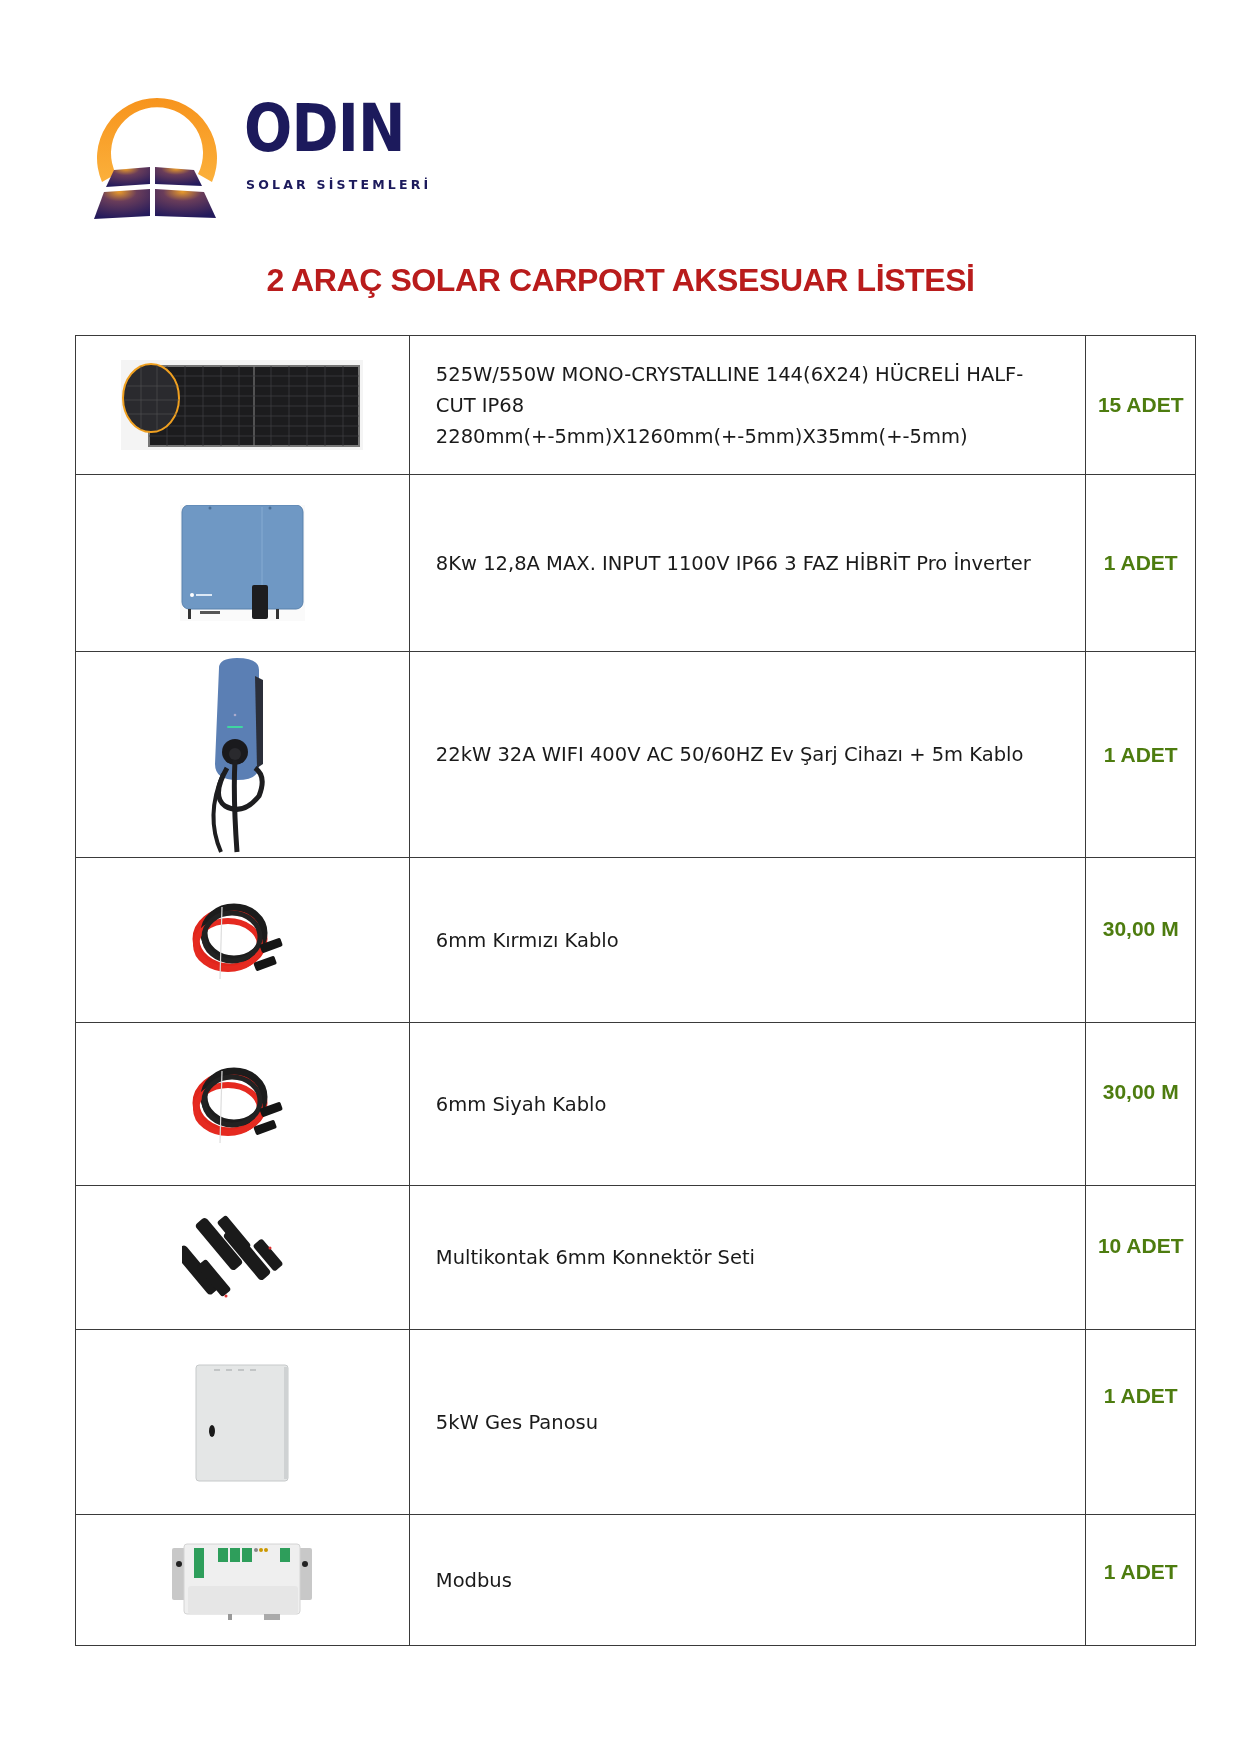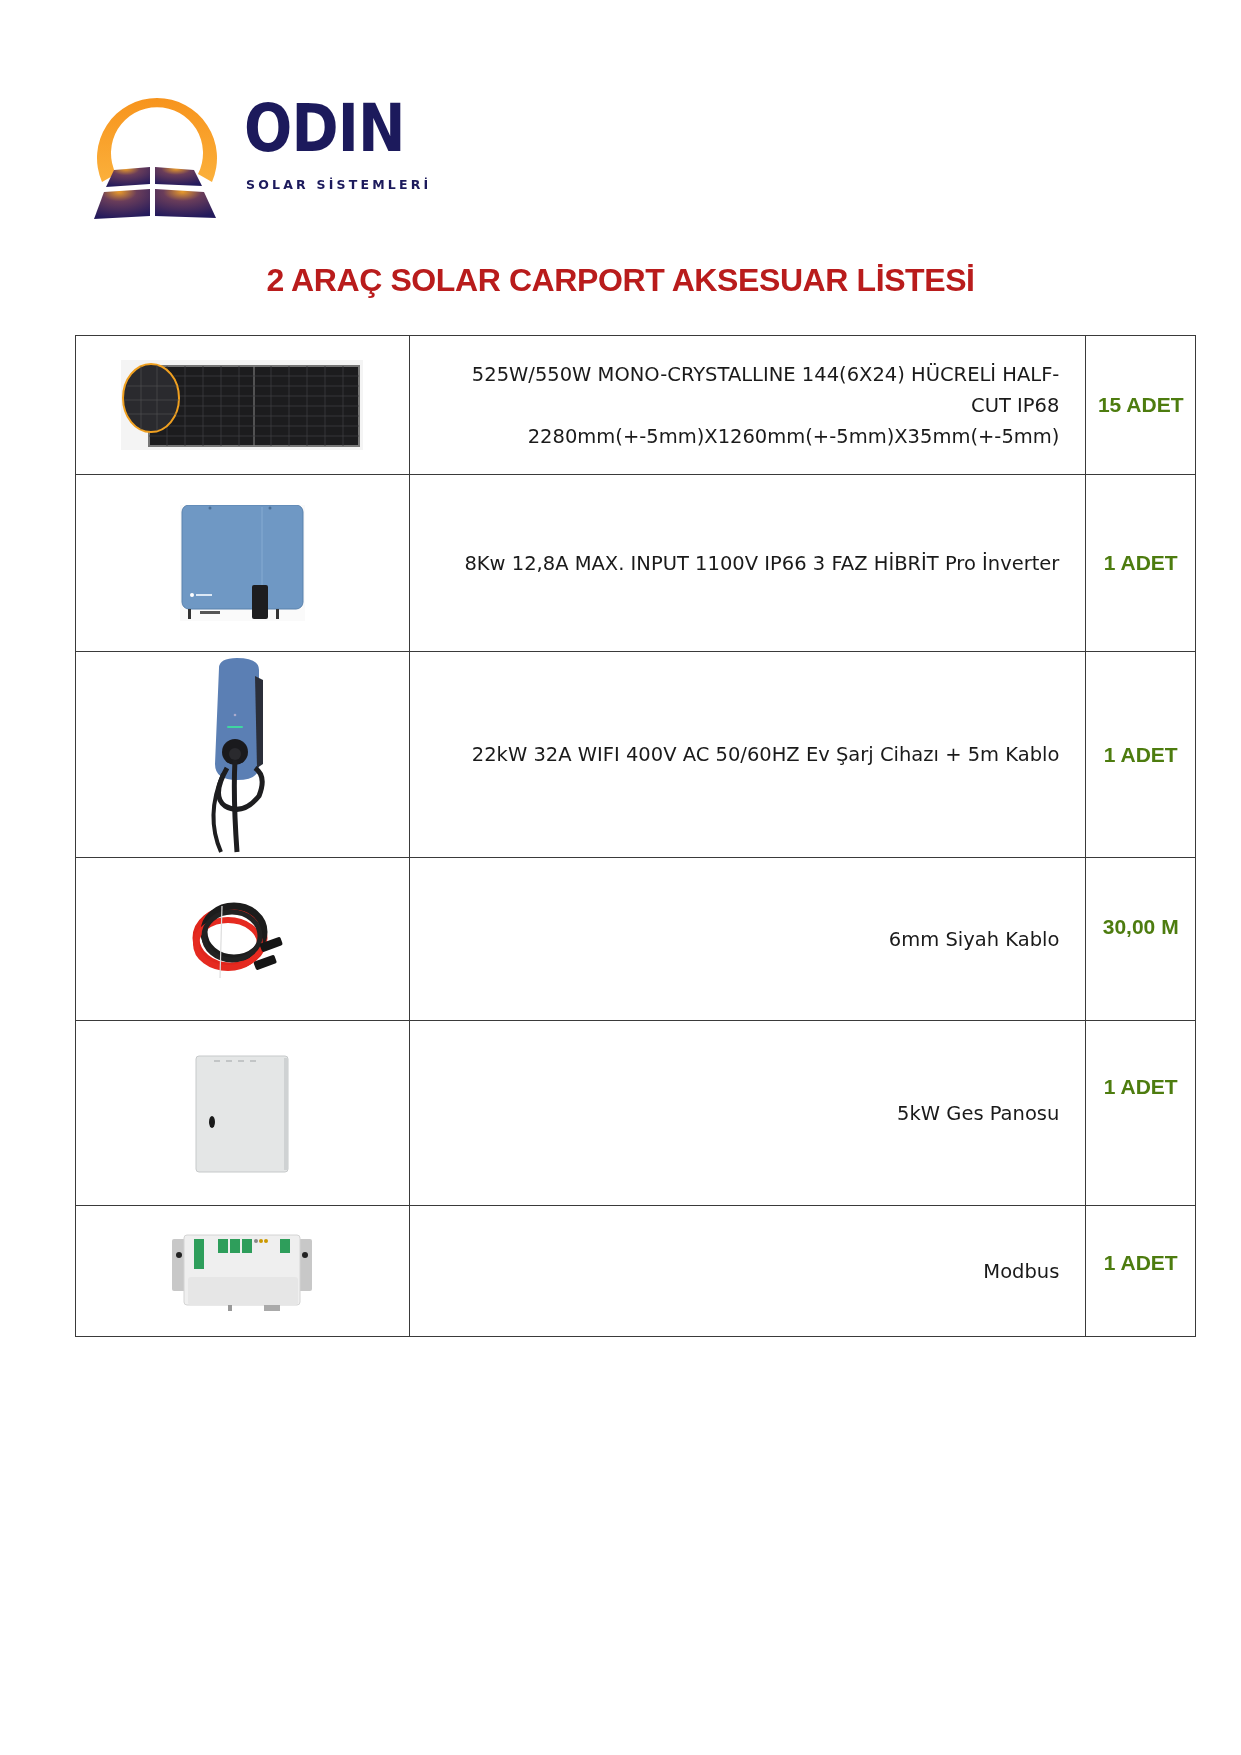--- a/index.html
+++ b/index.html
@@ -17,21 +17,21 @@
 
   
   .title { position: absolute; left: 0; width: 1241px; top: 262px; text-align: center;
            font-family: "Liberation Sans", sans-serif; font-weight: bold; font-size: 32px;
            color: #b91c1c; letter-spacing: -0.4px; }
 
   
   .tbl { position: absolute; left: 75px; top: 335px; width: 1121px; border-collapse: collapse; }
   .tbl td { border: 1.5px solid #3a3a3a; padding: 0; vertical-align: middle; }
   .col-img { width: 353px; text-align: center; }
-  .col-desc { width: 644px; text-align: right; font-family: "DejaVu Sans", sans-serif;
+  .col-desc { width: 644px; text-align: left; font-family: "DejaVu Sans", sans-serif;
               font-size: 19.5px; line-height: 31px; color: #1a1a1a; padding: 0 26px !important; }
   .col-qty { width: 120px; text-align: center; font-family: "Liberation Sans", sans-serif;
              font-weight: bold; font-size: 21px; color: #4d7c0f; }
   .qty-top { vertical-align: top !important; }
   .qty-top span { display: block; }
 
   .thumb { display: inline-block; vertical-align: middle; }
 </style>
 </head>
 <body>
@@ -137,39 +137,76 @@
         <circle cx="38" cy="98" r="6" fill="#2a2a2e"></circle>
         <path d="M38 104 Q 36 140 40 196" stroke="#1d1d1f" stroke-width="5" fill="none"></path>
         <path d="M30 112 Q 14 140 28 150 Q 46 160 62 140 Q 70 120 58 112" stroke="#1d1d1f" stroke-width="5" fill="none"></path>
         <path d="M26 118 Q 8 160 24 196" stroke="#1d1d1f" stroke-width="4" fill="none"></path>
       </svg>
     </td>
     <td class="col-desc">22kW 32A WIFI 400V AC 50/60HZ Ev Şarj Cihazı + 5m Kablo</td>
     <td class="col-qty">1 ADET</td>
   </tr>
 
-
-  <tr style="height:163px;">
+  <tr style="height:165px;">
     <td class="col-img">
       <svg class="thumb" width="120" height="95" viewBox="0 0 120 95">
         <ellipse cx="48" cy="46" rx="34" ry="28" fill="none" stroke="#e0261c" stroke-width="7"></ellipse>
         <ellipse cx="52" cy="40" rx="30" ry="26" fill="none" stroke="#1c1c1c" stroke-width="7"></ellipse>
         <ellipse cx="46" cy="52" rx="32" ry="24" fill="none" stroke="#e52a20" stroke-width="6"></ellipse>
         <ellipse cx="50" cy="44" rx="28" ry="24" fill="none" stroke="#222" stroke-width="5"></ellipse>
         <rect x="78" y="48" width="22" height="9" rx="2" fill="#151515" transform="rotate(-20 89 52)"></rect>
         <rect x="72" y="66" width="22" height="9" rx="2" fill="#151515" transform="rotate(-20 83 70)"></rect>
         <line x1="40" y1="14" x2="38" y2="86" stroke="#ddd" stroke-width="1.2"></line>
       </svg>
     </td>
+    <td class="col-desc">6mm Kırmızı Kablo</td>
+    <td class="col-qty qty-top">
+      <span style="padding-top:59px;">30,00 M</span>
+    </td>
+  </tr>
+
+  <tr style="height:163px;">
+    <td class="col-img">
+      <svg class="thumb" width="120" height="95" viewBox="0 0 120 95">
+        <ellipse cx="48" cy="46" rx="34" ry="28" fill="none" stroke="#e0261c" stroke-width="7"></ellipse>
+        <ellipse cx="52" cy="40" rx="30" ry="26" fill="none" stroke="#1c1c1c" stroke-width="7"></ellipse>
+        <ellipse cx="46" cy="52" rx="32" ry="24" fill="none" stroke="#e52a20" stroke-width="6"></ellipse>
+        <ellipse cx="50" cy="44" rx="28" ry="24" fill="none" stroke="#222" stroke-width="5"></ellipse>
+        <rect x="78" y="48" width="22" height="9" rx="2" fill="#151515" transform="rotate(-20 89 52)"></rect>
+        <rect x="72" y="66" width="22" height="9" rx="2" fill="#151515" transform="rotate(-20 83 70)"></rect>
+        <line x1="40" y1="14" x2="38" y2="86" stroke="#ddd" stroke-width="1.2"></line>
+      </svg>
+    </td>
     <td class="col-desc">6mm Siyah Kablo</td>
     <td class="col-qty qty-top">
       <span style="padding-top:57px;">30,00 M</span>
     </td>
   </tr>
 
+  <tr style="height:144px;">
+    <td class="col-img">
+      <svg class="thumb" width="120" height="100" viewBox="0 0 120 100">
+        <g fill="#1a1a1a">
+          <rect x="30" y="6" width="14" height="60" rx="4" transform="rotate(-40 37 36)"></rect>
+          <rect x="58" y="16" width="14" height="60" rx="4" transform="rotate(-40 65 46)"></rect>
+          <rect x="8" y="34" width="14" height="56" rx="4" transform="rotate(-40 15 62)"></rect>
+          <rect x="46" y="6" width="12" height="40" rx="3" transform="rotate(-40 52 26)"></rect>
+          <rect x="80" y="30" width="12" height="34" rx="3" transform="rotate(-40 86 47)"></rect>
+          <rect x="26" y="50" width="12" height="40" rx="3" transform="rotate(-40 32 70)"></rect>
+        </g>
+        <circle cx="88" cy="40" r="1.5" fill="#d33"></circle>
+        <circle cx="44" cy="88" r="1.5" fill="#d33"></circle>
+      </svg>
+    </td>
+    <td class="col-desc">Multikontak 6mm Konnektör Seti</td>
+    <td class="col-qty qty-top">
+      <span style="padding-top:48px;">10 ADET</span>
+    </td>
+  </tr>
 
   <tr style="height:185px;">
     <td class="col-img">
       <svg class="thumb" width="100" height="122" viewBox="0 0 100 122">
         <rect x="4" y="4" width="92" height="116" rx="3" fill="#e4e6e6" stroke="#c6c9ca" stroke-width="1"></rect>
         <rect x="92" y="6" width="4" height="112" fill="#cfd2d3"></rect>
         <g fill="#c2c5c6">
           <rect x="22" y="8" width="6" height="2"></rect>
               <rect x="34" y="8" width="6" height="2"></rect>
           <rect x="46" y="8" width="6" height="2"></rect>

